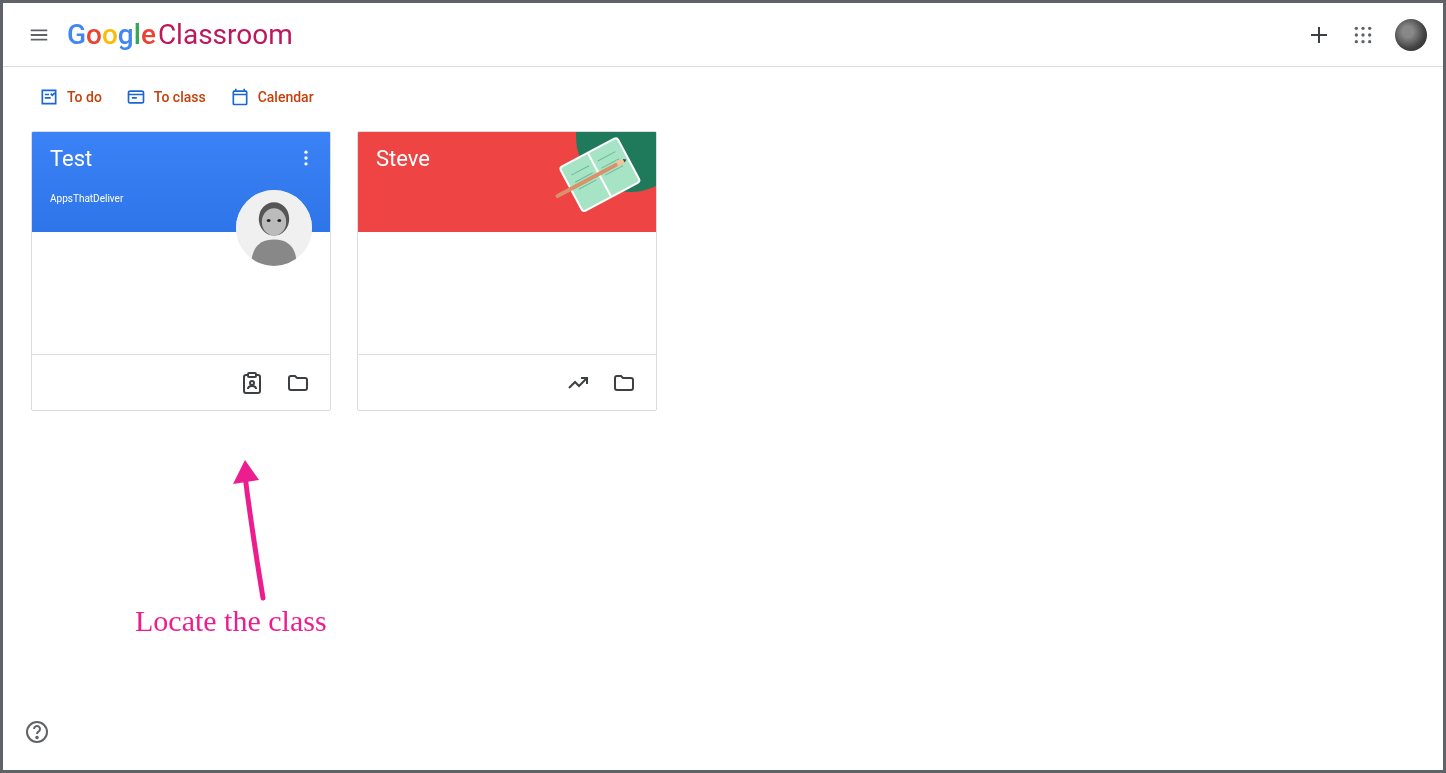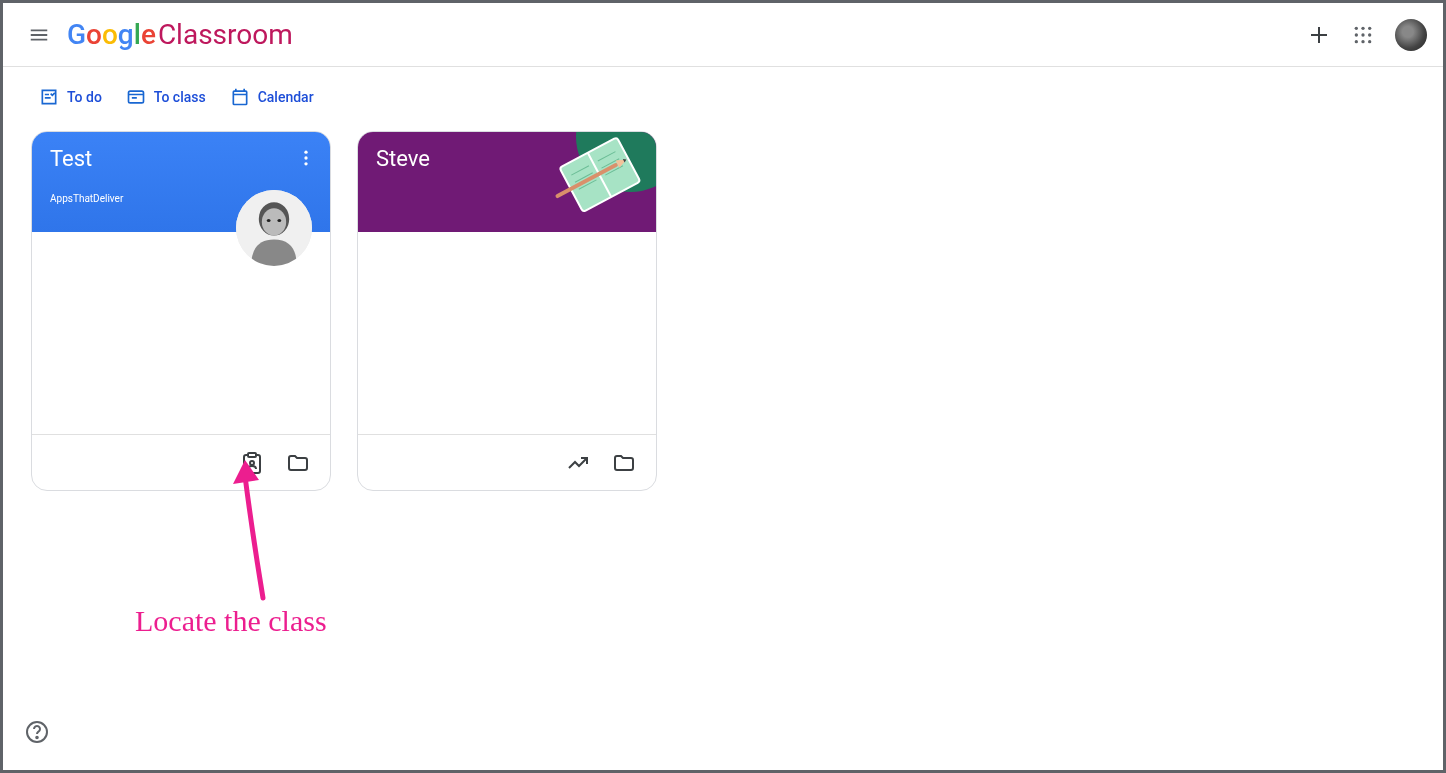--- a/index.html
+++ b/index.html
@@ -54,53 +54,53 @@
     margin-left: 12px;
     cursor: pointer;
   }
   .toolbar {
     display: flex;
     gap: 24px;
     padding: 20px 24px 12px 36px;
   }
   .tool-link {
     display: flex; align-items: center; gap: 8px;
-    color: #1d4ed8;
+    color: #c2410c;
     font-size: 14px;
     font-weight: 500;
     cursor: pointer;
   }
   .tool-link svg { width:20px; height:20px; }
   .cards {
     display: flex;
     gap: 26px;
     padding: 12px 0 0 28px;
   }
   .card {
     width: 300px;
-    height: 360px;
+    height: 280px;
     border: 1px solid #dadce0;
-    border-radius: 16px;
+    border-radius: 2px;
     overflow: hidden;
     display: flex;
     flex-direction: column;
     position: relative;
     justify-content: flex-end;
   }
   .card-header {
     height: 100px;
     padding: 14px 18px;
     color: #fff;
     position: relative;
   }
   .card-header.blue {
     background: linear-gradient(180deg, #3b82f6 0%, #2f75ea 100%);
   }
   .card-header.green {
-    background: #701a75;
+    background: #ef4444;
     overflow: hidden;
   }
   .card-title {
     font-size: 22px;
     font-weight: 400;
     cursor: pointer;
   }
   .card-sub {
     font-size: 10px;
     margin-top: 22px;

